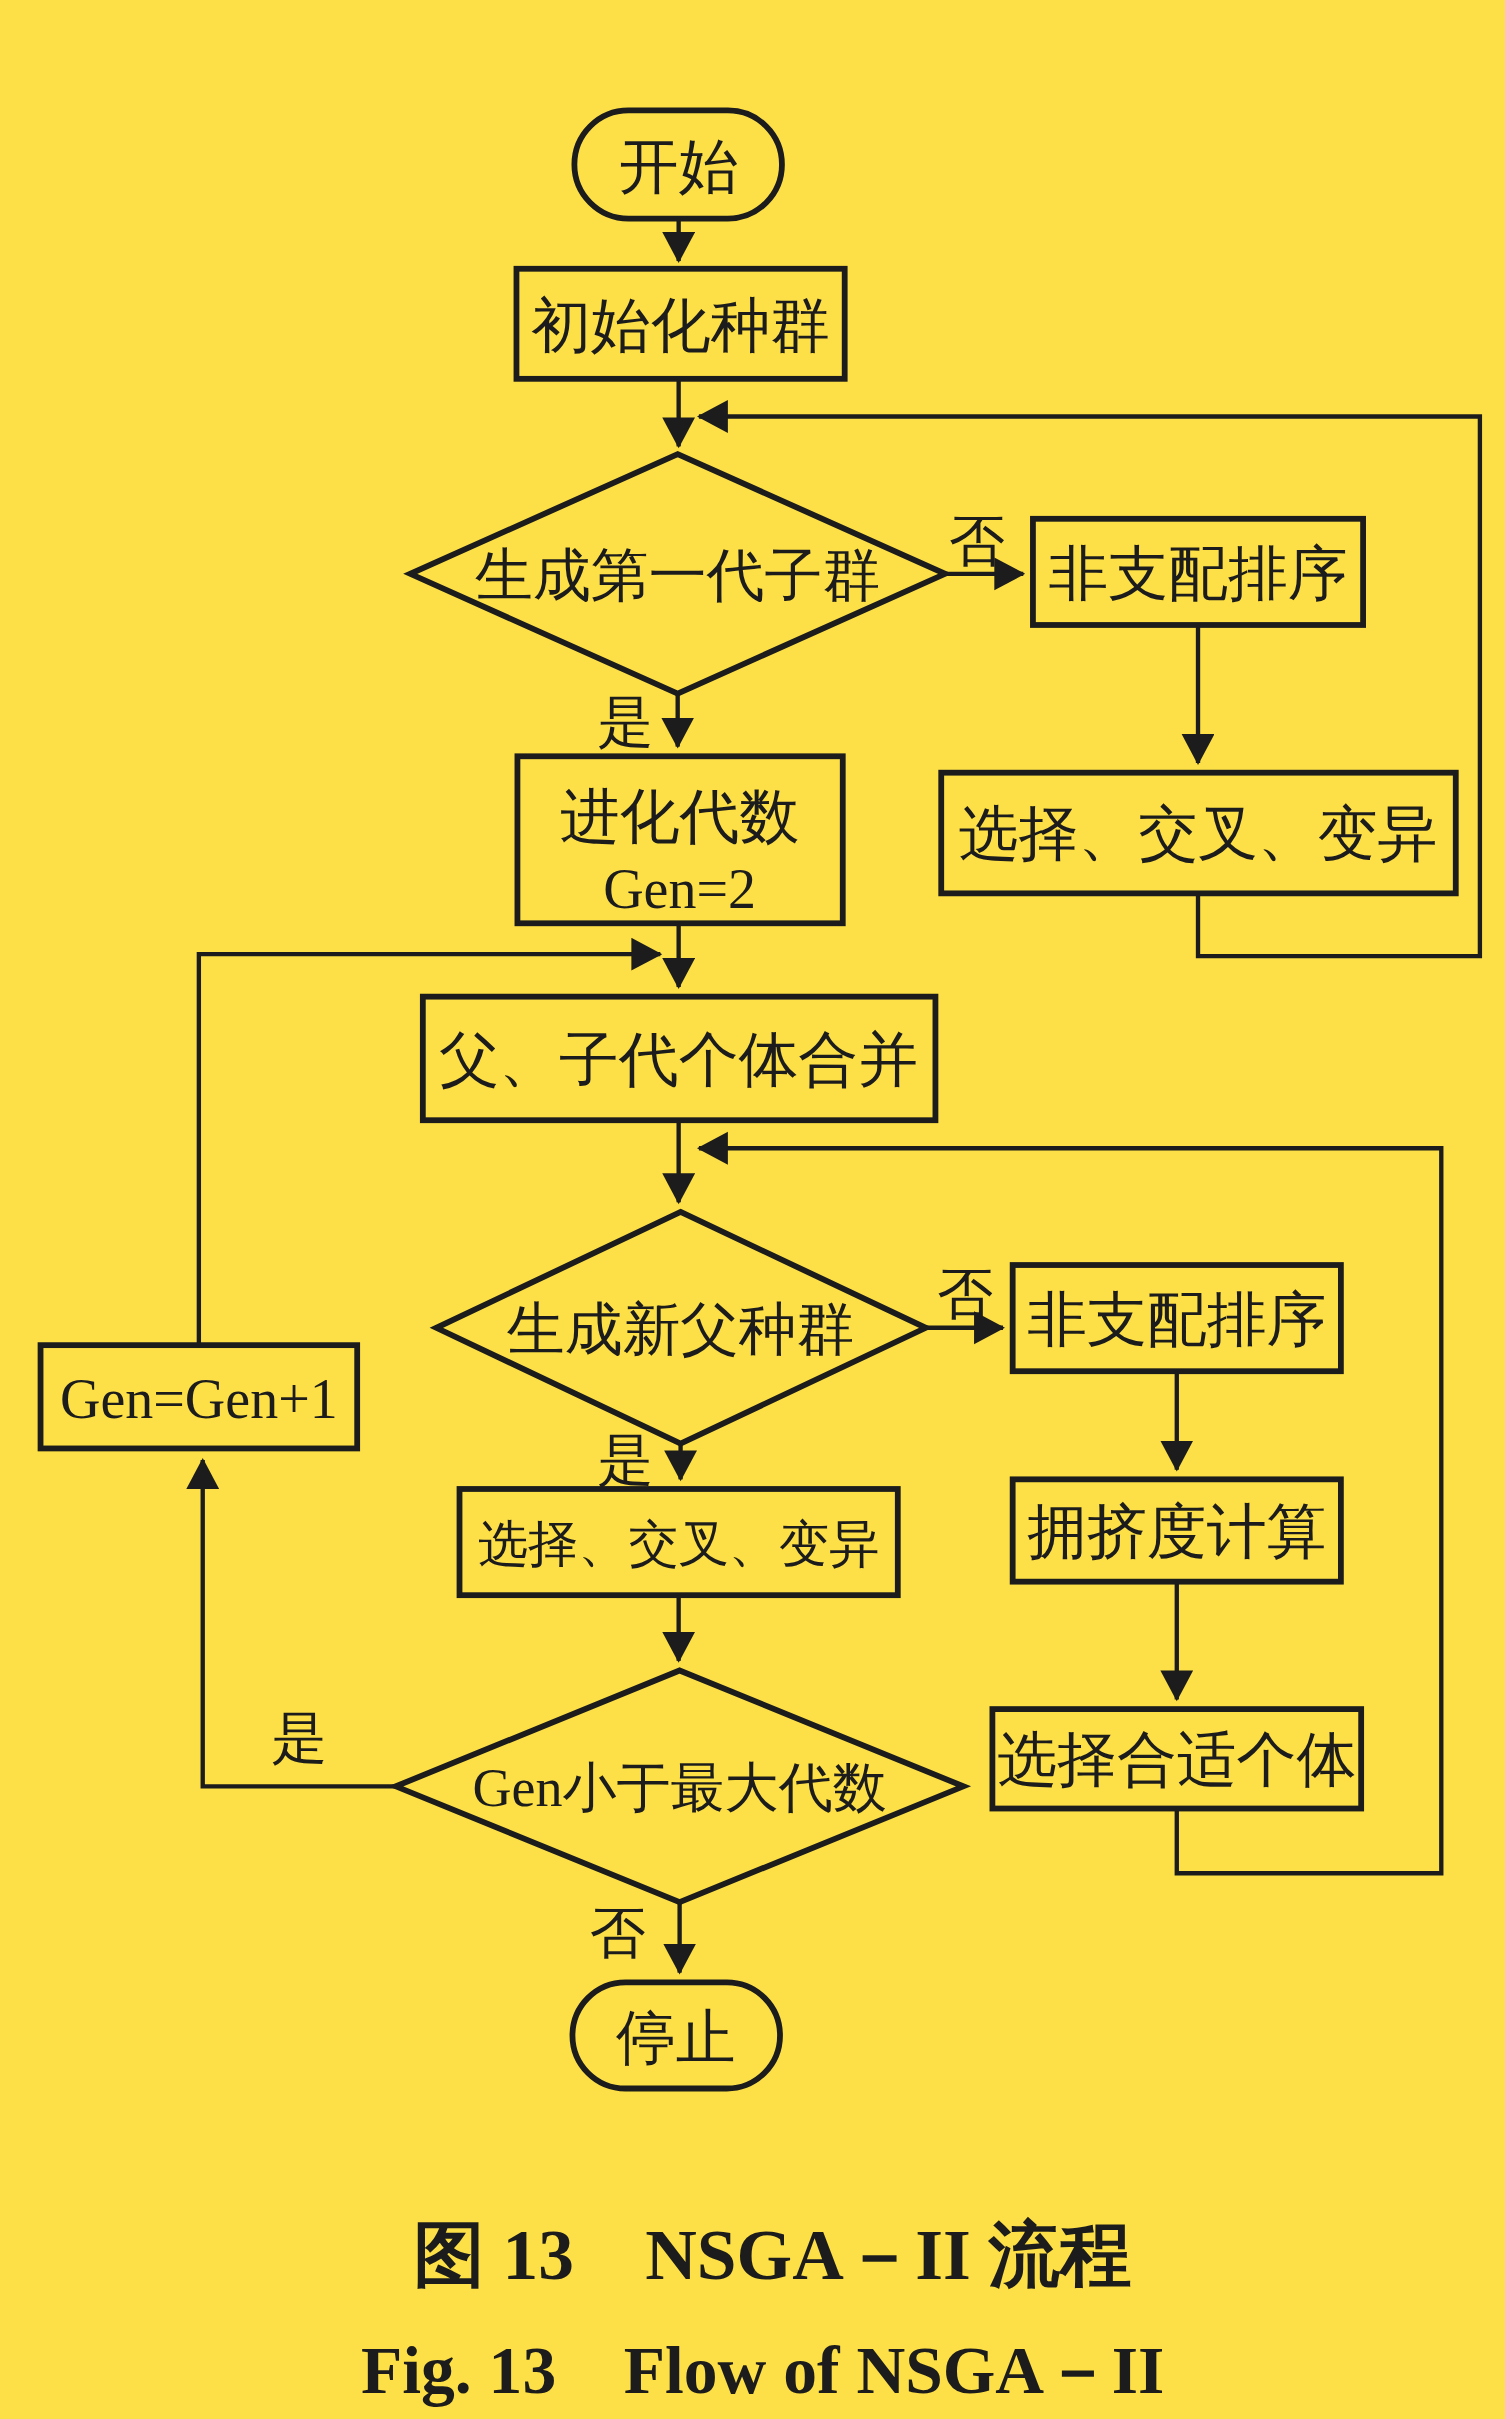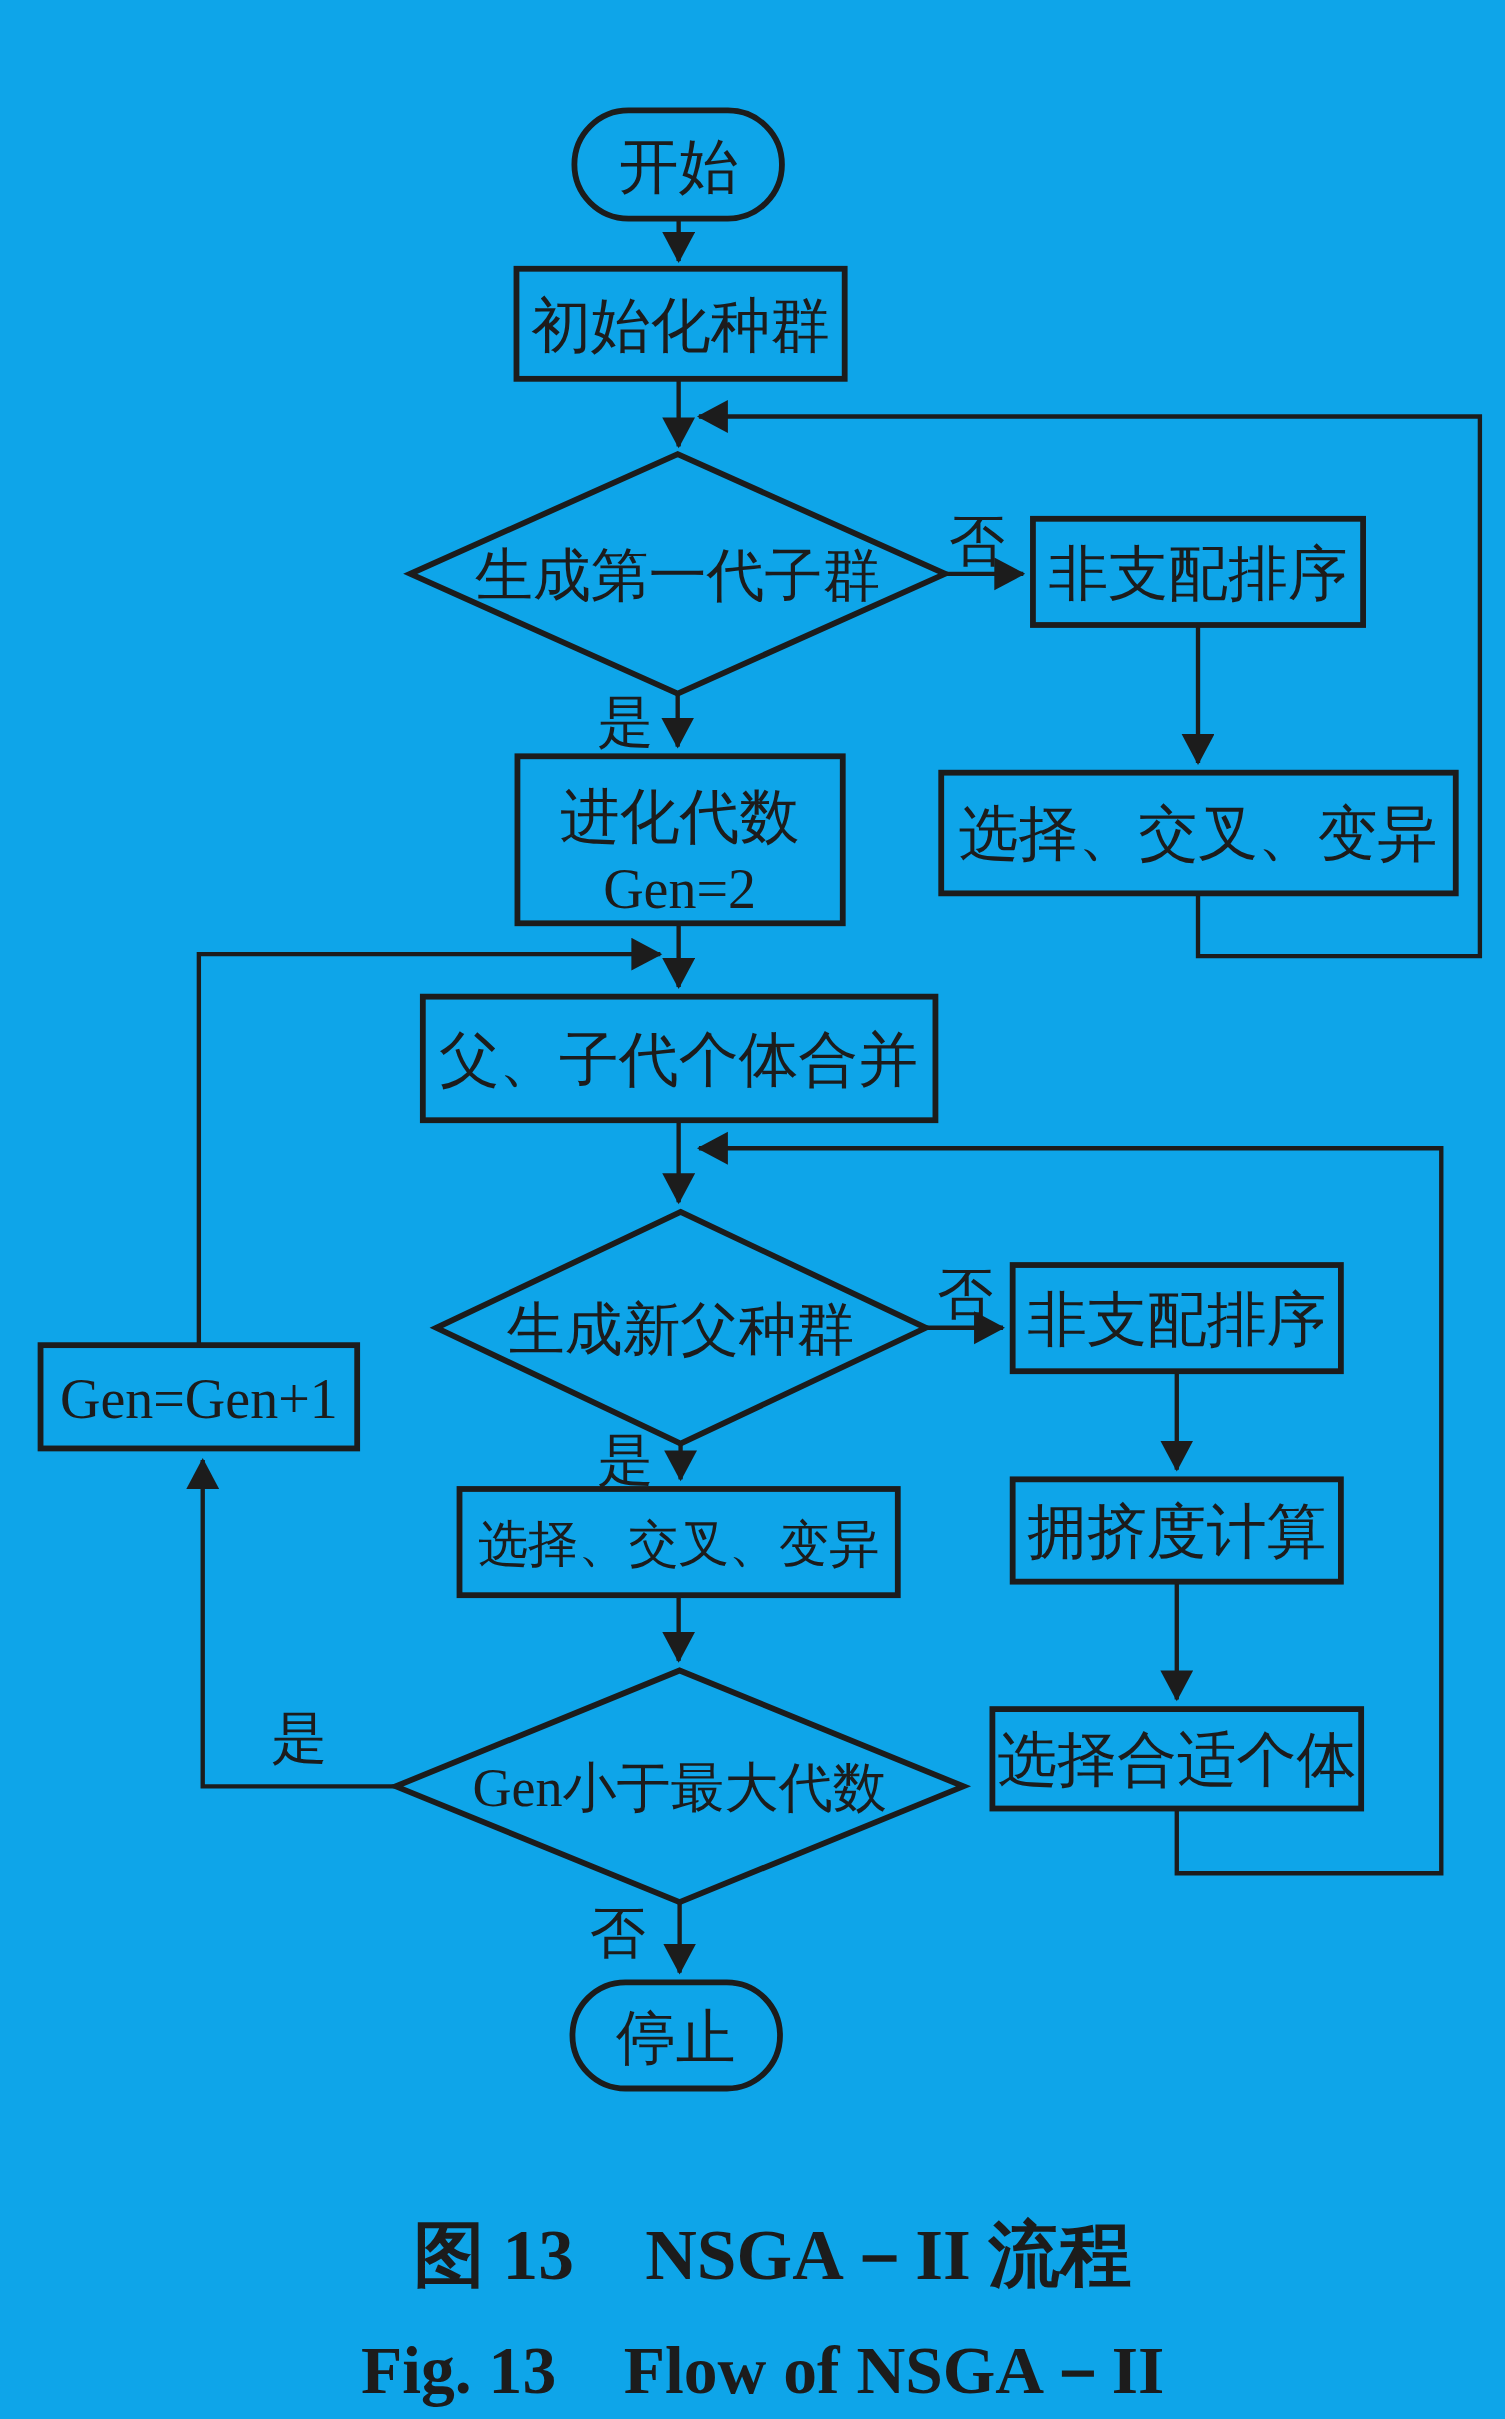--- a/index.html
+++ b/index.html
@@ -1,19 +1,19 @@
 <!DOCTYPE html>
 <html><head>
 <meta charset="utf-8">
 <style>
   html,body{margin:0;padding:0;background:#ffffff;}
   .page{
     position:relative;
     width:1505px;height:2420px;
-    background:#0ea5e9;
+    background:#fde047;
     font-family:"Liberation Serif","DejaVu Serif",serif;
     overflow:hidden;
   }
   svg text{
     fill:#1c1c1c;
     font-family:"Liberation Serif","DejaVu Serif",serif;
   }
   .node-label{font-size:62px;}
   .node-label-sm{font-size:52px;}
   .gen-label{font-size:58px;}

